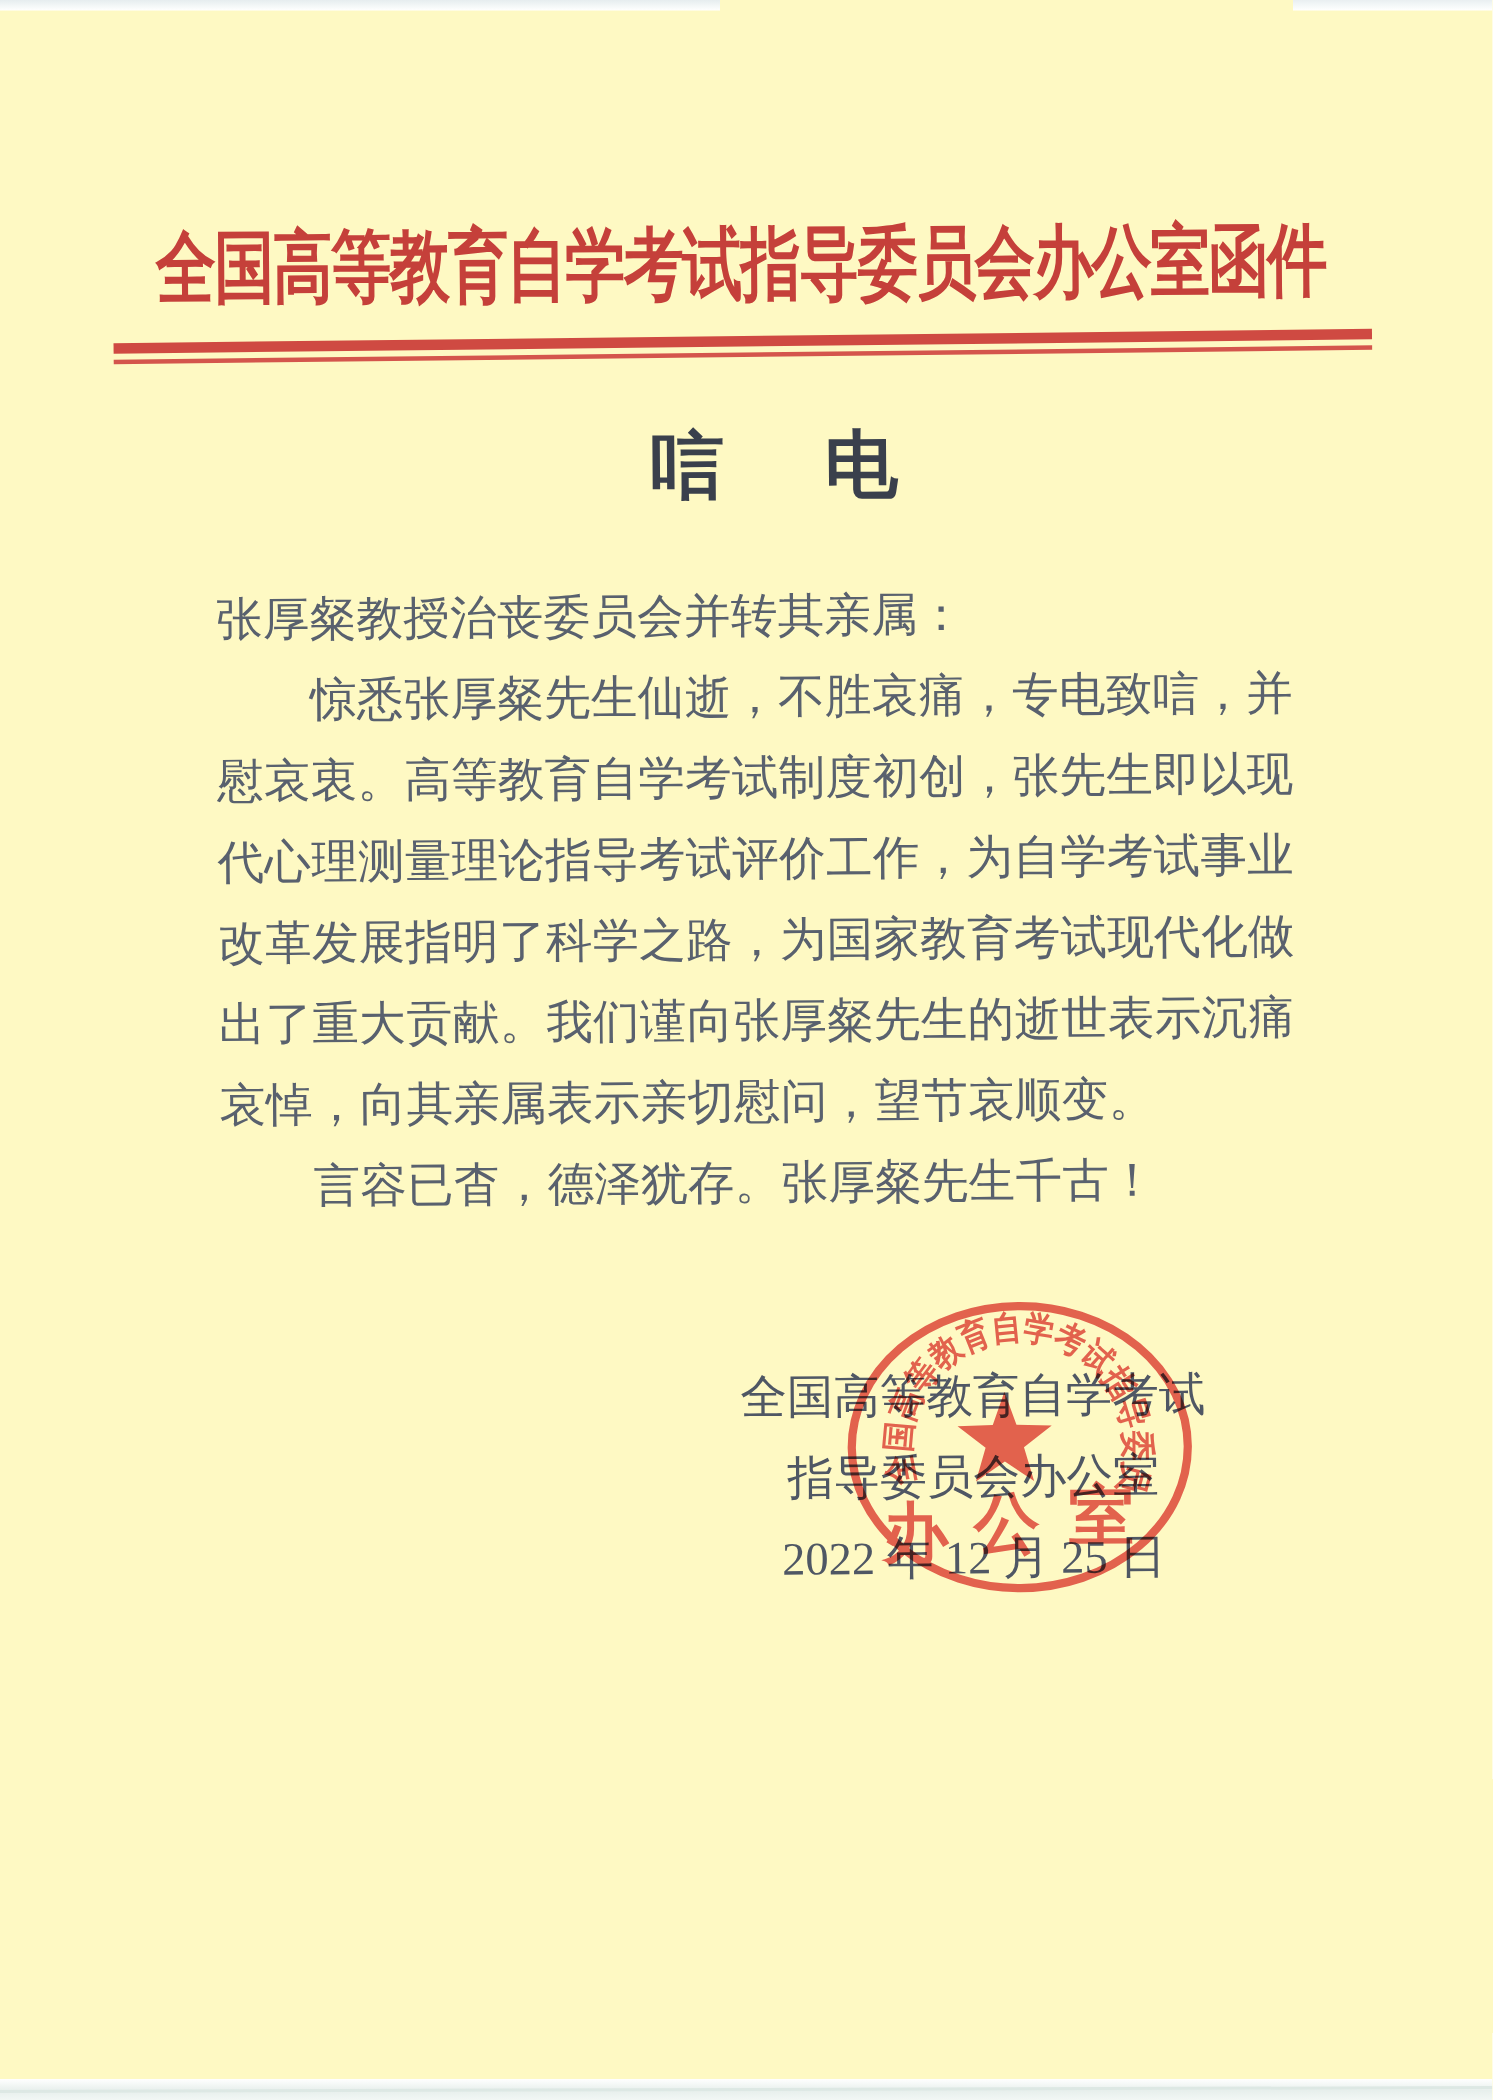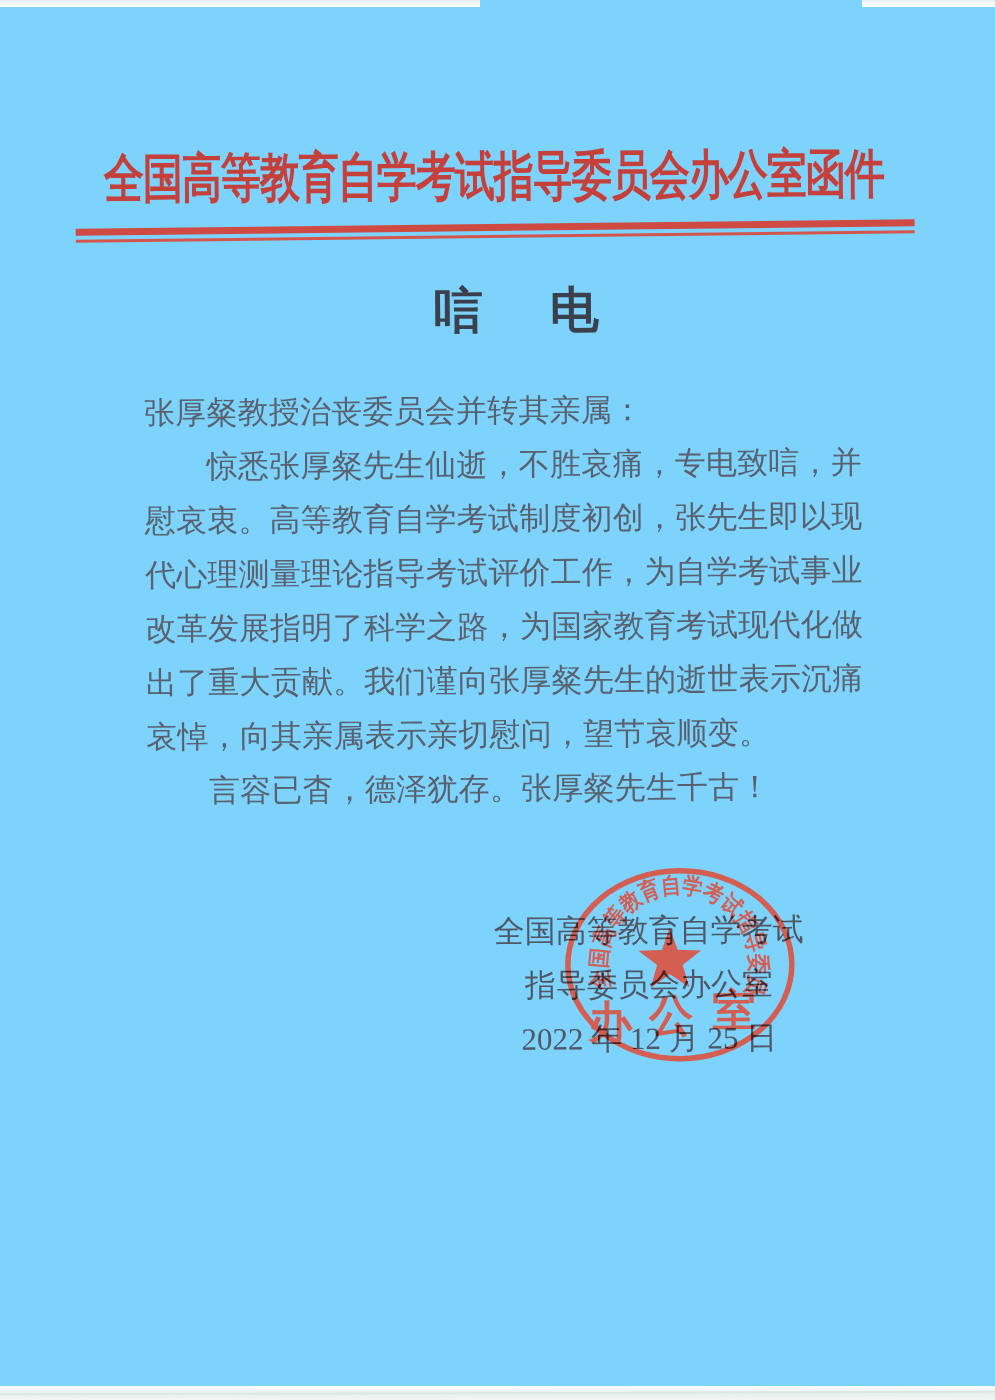--- a/index.html
+++ b/index.html
@@ -1,18 +1,18 @@
 <!DOCTYPE html>
 <html><head>
 <meta charset="utf-8">
 <style>
   html,body { margin:0; padding:0; background:#ffffff; }
   .page {
     position:relative; width:995px; height:1400px;
-    background:#7dd3fc; overflow:hidden;
+    background:#fef9c3; overflow:hidden;
     font-family:"Liberation Serif","DejaVu Serif",serif;
   }
   
   .scan-edge-top-left {
     position:absolute; left:0; top:0; width:480px; height:7px;
     background:linear-gradient(to bottom,#e6edef,#f7fafa 70%,#ffffff);
   }
   .scan-edge-top-right {
     position:absolute; left:862px; top:0; width:133px; height:7px;
     background:linear-gradient(to bottom,#e9eff1,#f8fbfb 70%,#ffffff);

